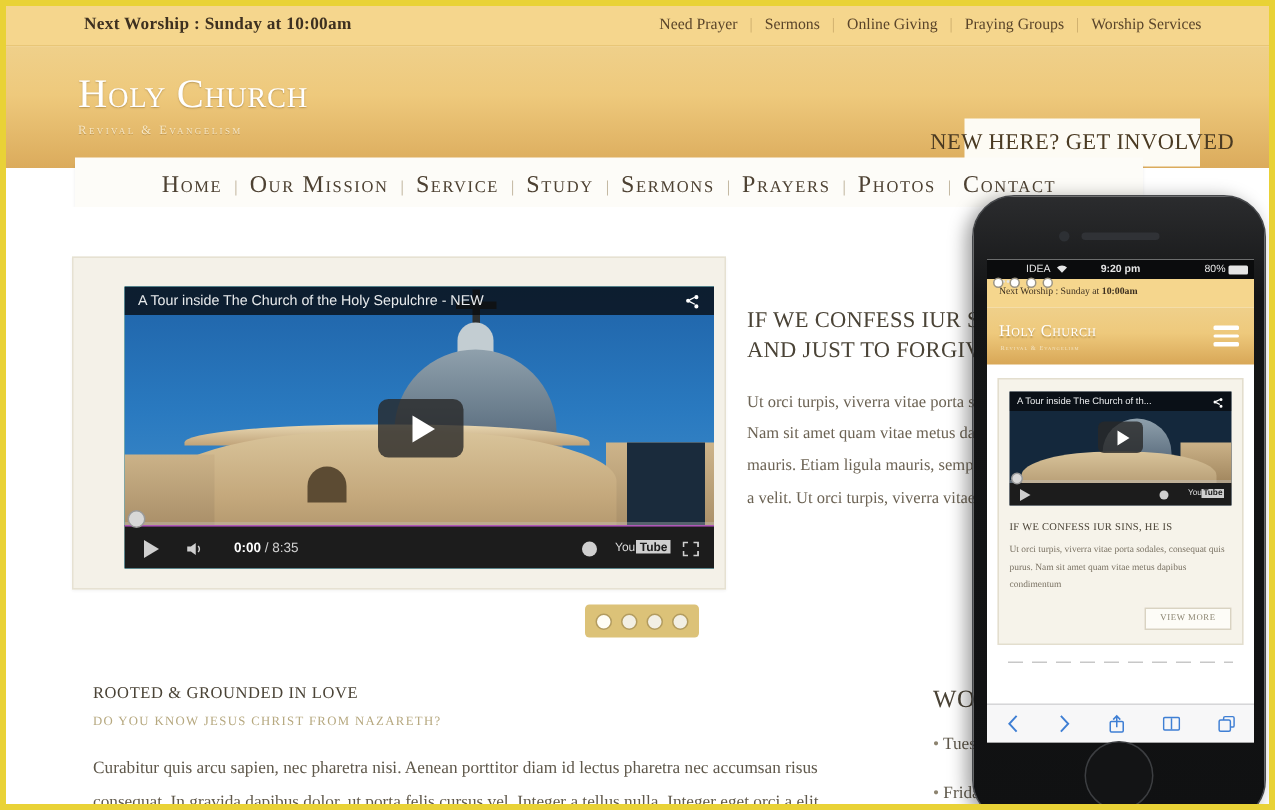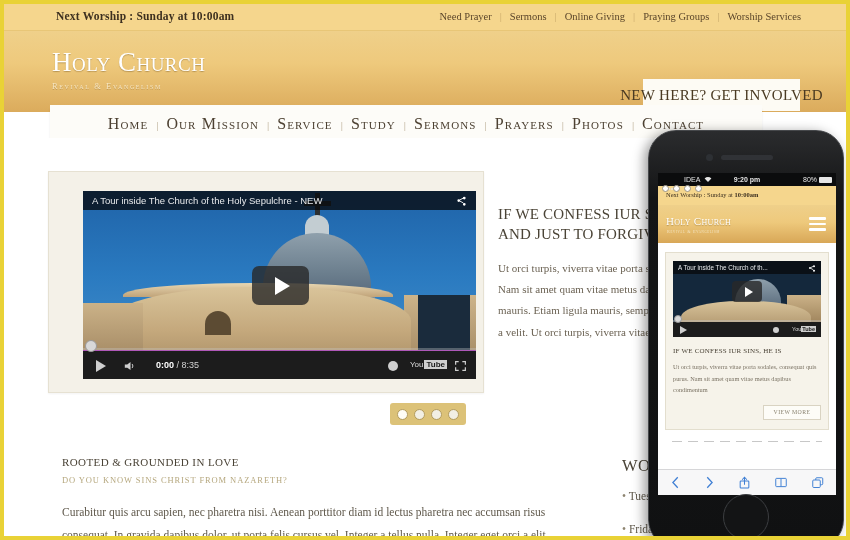--- a/index.html
+++ b/index.html
@@ -631,21 +631,21 @@
       <div class="slider-body">
         <div>Ut orci turpis, viverra vitae porta sodales,</div>
         <div>Nam sit amet quam vitae metus dapibus</div>
         <div>mauris. Etiam ligula mauris, semper vitae</div>
         <div>a velit. Ut orci turpis, viverra vitae porta</div>
       </div>
     </div>
 
     <div class="sec-left">
       <div class="sec-h2">ROOTED &amp; GROUNDED IN LOVE</div>
-      <div class="sec-sub">DO YOU KNOW SINS CHRIST FROM NAZARETH?</div>
+      <div class="sec-sub">DO YOU KNOW JESUS CHRIST FROM NAZARETH?</div>
       <div class="sec-p">Curabitur quis arcu sapien, nec pharetra nisi. Aenean porttitor diam id lectus pharetra nec accumsan risus consequat. In gravida dapibus dolor, ut porta felis cursus vel. Integer a tellus nulla. Integer eget orci a elit sollicitudin dapibus eu non elit. Vivamus cursus sem vitae nunc mattis tincidunt praesent ac nisi mi. Aenean porttitor diam id lectus pharetra nec accumsan</div>
     </div>
 
     <div class="sec-right">
       <h2>WORSHIP TIMES</h2>
       <ul>
         <li>Tuesday at 7:00pm</li>
         <li>Friday at 7:00pm</li>
 
       </ul>

